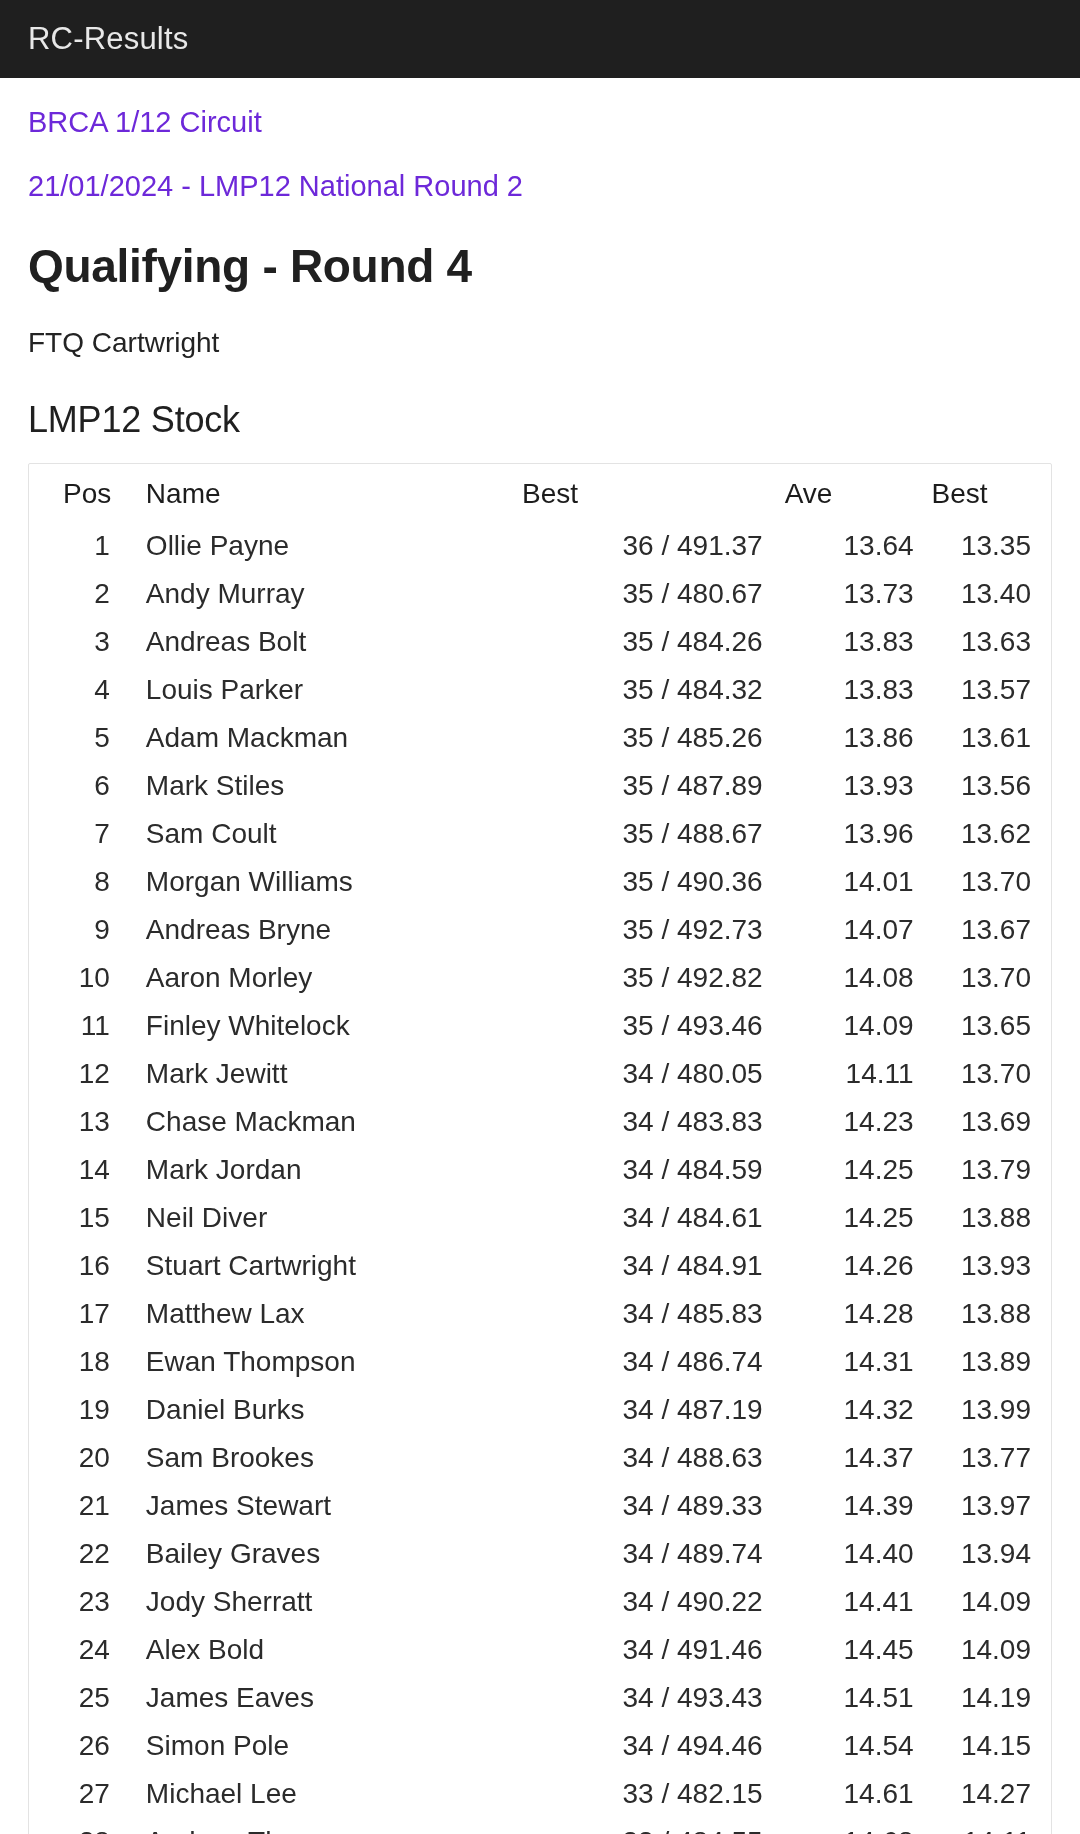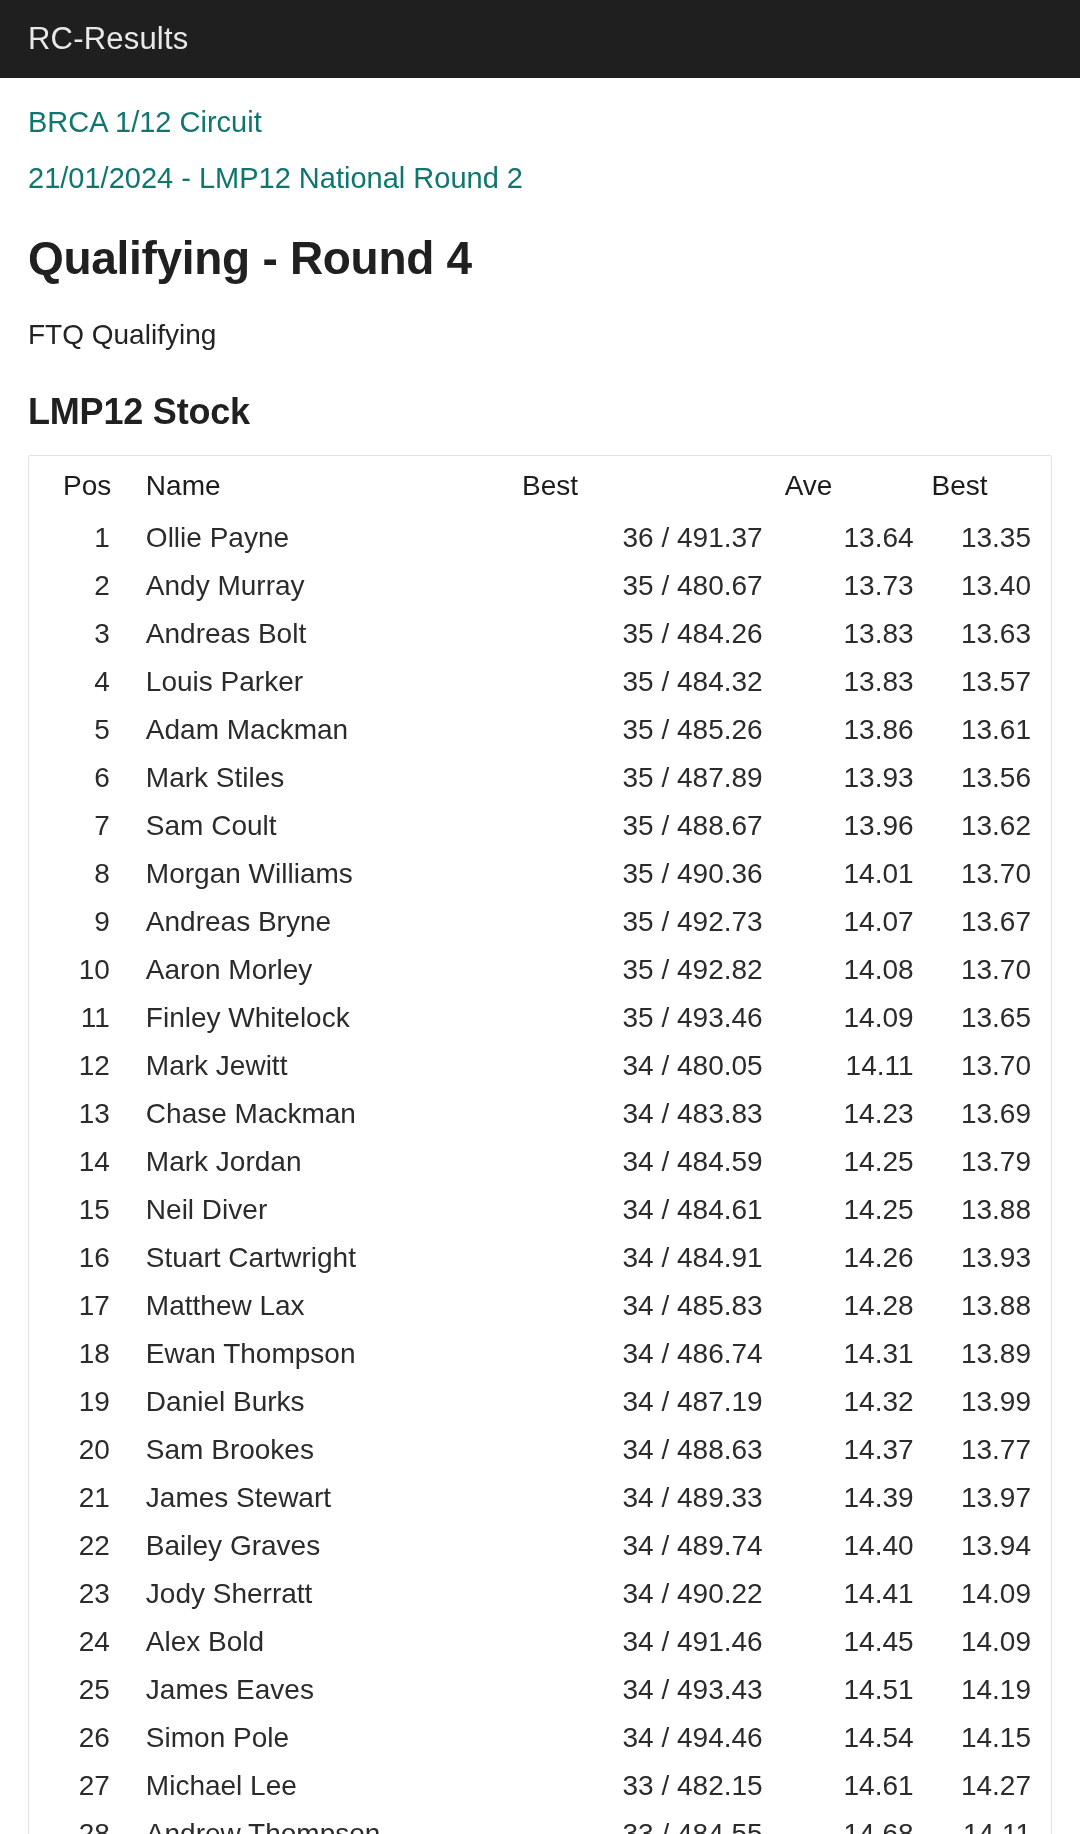--- a/index.html
+++ b/index.html
@@ -28,41 +28,41 @@
   .content {
     padding: 0 28px;
   }
   .link-line {
     font-size: 29px;
     color: #4a90d9;
     margin-top: 26px;
     line-height: 1.25;
   }
   .link-line a {
-    color: #0f766e;
+    color: #6d28d9;
     text-decoration: none;
   }
   .link-line.second {
-    margin-top: 20px;
+    margin-top: 28px;
   }
   h1.page-title {
     font-size: 46px;
     font-weight: 700;
     color: #202020;
     margin: 34px 0 0 0;
     letter-spacing: -0.3px;
   }
   .subtitle {
     font-size: 28px;
     color: #232323;
     margin-top: 34px;
   }
   h2.class-title {
     font-size: 36px;
-    font-weight: 700;
+    font-weight: 400;
     color: #202020;
     margin: 40px 0 0 0;
     letter-spacing: -0.2px;
   }
   .table-wrap {
     margin-top: 22px;
     border: 1px solid #e3e3e3;
     border-radius: 2px;
     overflow: hidden;
     background: #fff;
@@ -104,21 +104,21 @@
 <div class="content">
 
   <div class="link-line">
     <a href="#">BRCA 1/12 Circuit</a>
   </div>
   <div class="link-line second">
     <a href="#">21/01/2024 - LMP12 National Round 2</a>
   </div>
 
   <h1 class="page-title">Qualifying - Round 4</h1>
-  <div class="subtitle">FTQ Qualifying</div>
+  <div class="subtitle">FTQ Cartwright</div>
   <h2 class="class-title">LMP12 Stock</h2>
 
   <div class="table-wrap">
     <table class="results">
       <thead>
         <tr>
           <th class="col-pos">Pos</th>
           <th class="col-name">Name</th>
           <th class="col-laps">Best</th>
           <th class="col-ave">Ave</th>

